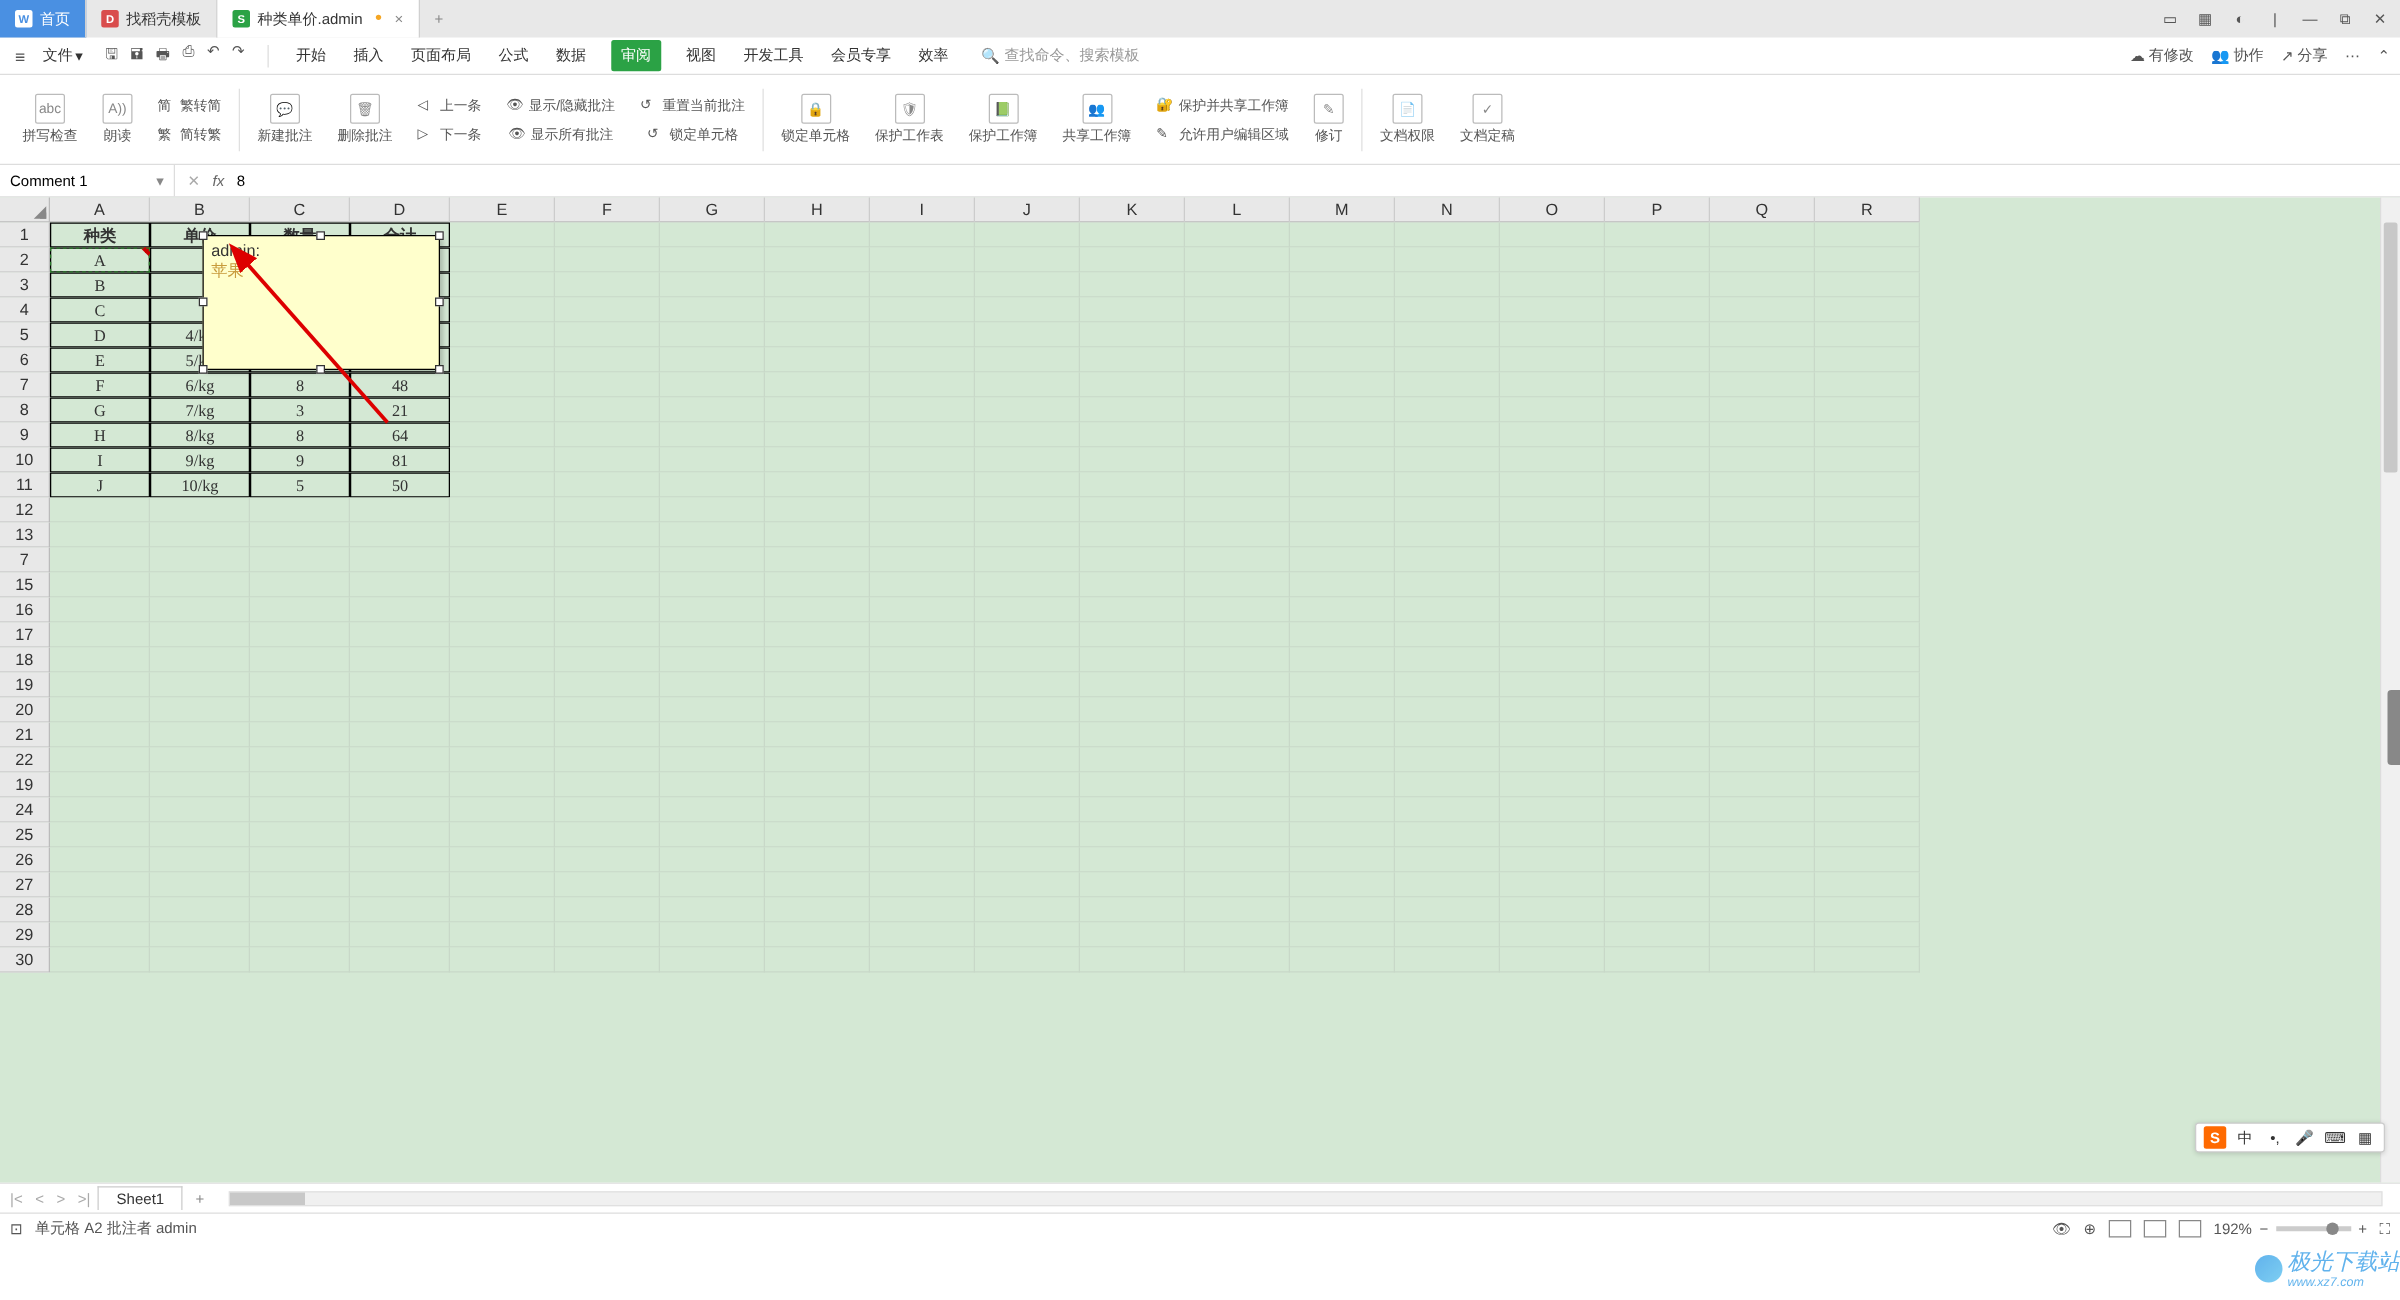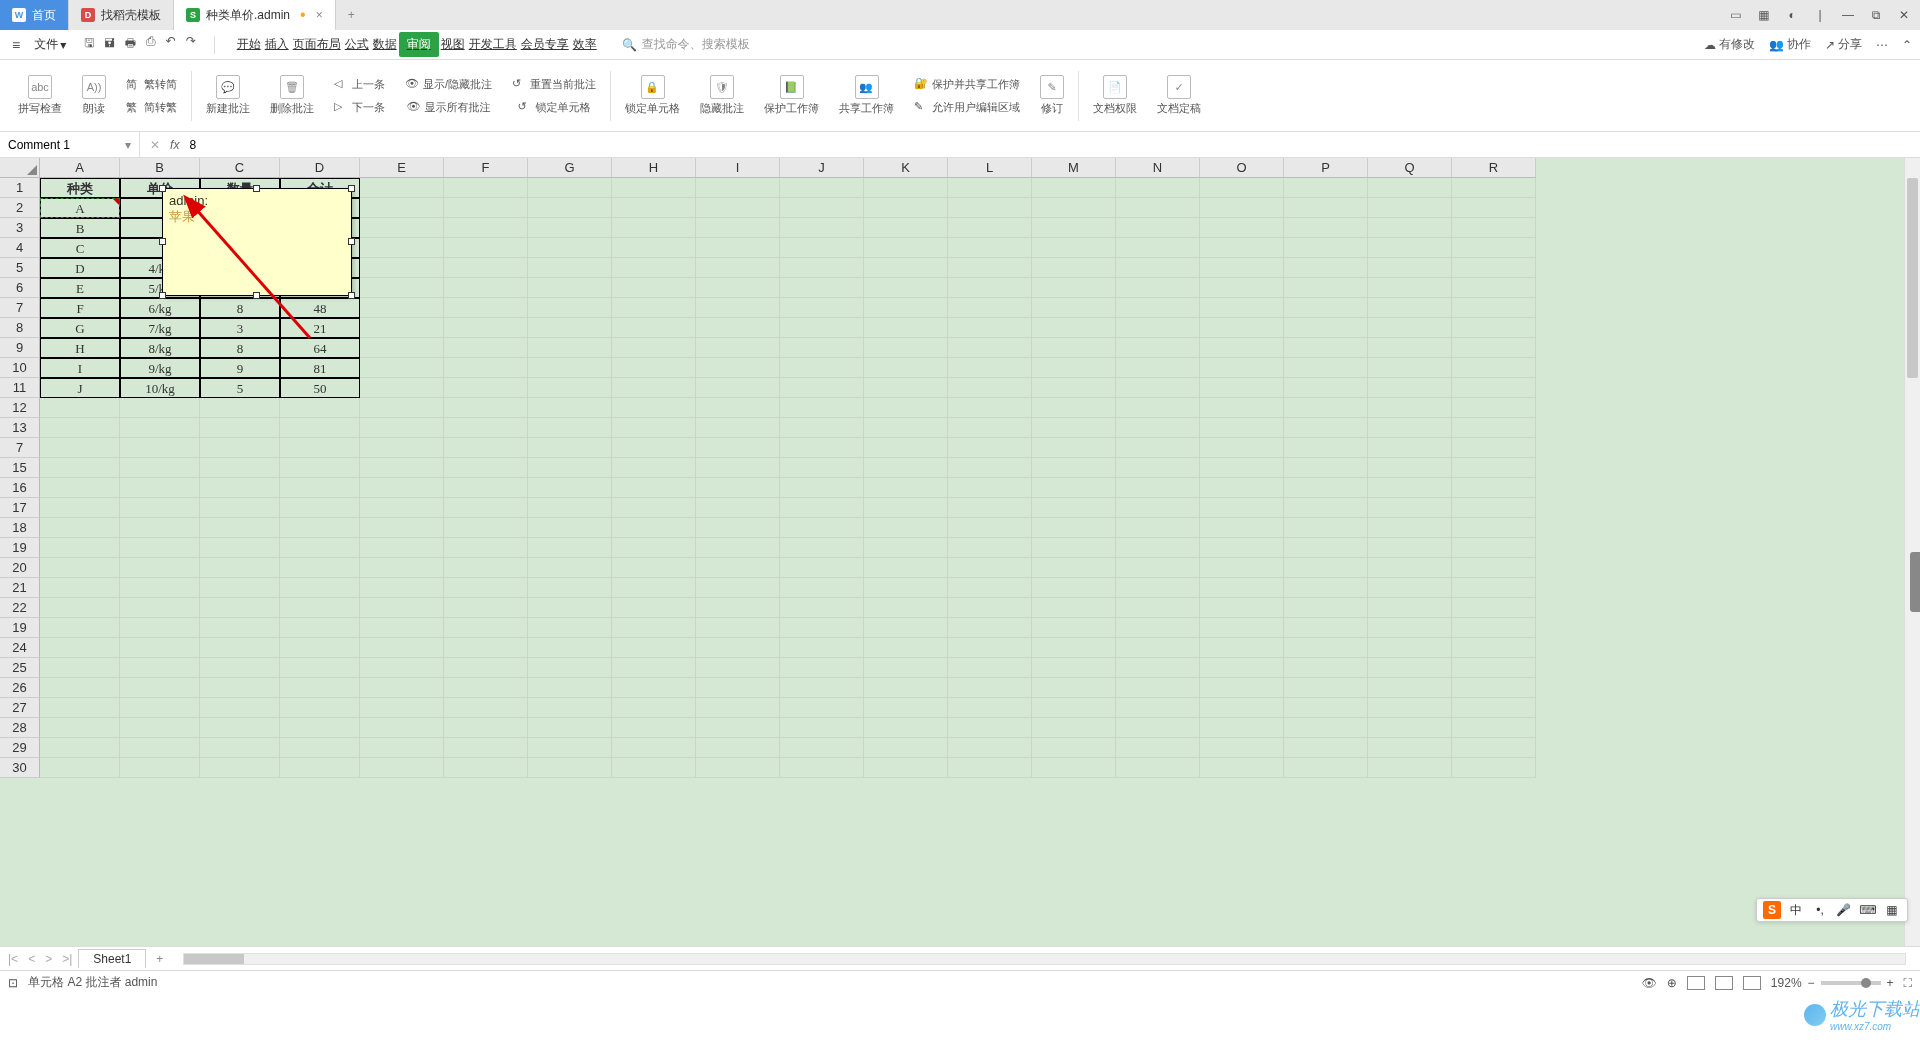--- a/index.html
+++ b/index.html
@@ -20,21 +20,21 @@
 .title-right { margin-left: auto; display: flex; gap: 12px; padding-right: 8px; align-items: center; color: #555; }
 .title-right .ic { width: 16px; height: 16px; display: inline-flex; align-items: center; justify-content: center; cursor: pointer; }
 
 
 .menu-row { height: 30px; display: flex; align-items: center; border-bottom: 1px solid #ddd; padding: 0 8px; gap: 4px; }
 .hamburger { font-size: 14px; color: #555; cursor: pointer; padding: 0 4px; }
 .file-menu { padding: 0 6px; cursor: pointer; display: flex; align-items: center; gap: 2px; }
 .qa-icons { display: flex; gap: 10px; padding: 0 8px; color: #555; }
 .qa-icons span { cursor: pointer; }
 .divider-v { width: 1px; height: 18px; background: #ddd; margin: 0 6px; }
-.menu-tabs { display: flex; padding-left: 10px; text-decoration: underline; }
+.menu-tabs { display: flex; gap: 18px; padding-left: 10px; }
 .menu-tabs span { cursor: pointer; padding: 4px 2px; color: #333; }
 .menu-tabs span.active { background: #2ba245; color: #fff; padding: 4px 8px; border-radius: 2px; }
 .search-cmd { margin-left: 20px; color: #999; display: flex; align-items: center; gap: 4px; }
 .menu-right { margin-left: auto; display: flex; gap: 14px; align-items: center; color: #555; }
 .menu-right span { cursor: pointer; display: flex; align-items: center; gap: 3px; }
 
 
 .ribbon { height: 72px; border-bottom: 1px solid #ddd; display: flex; align-items: center; padding: 0 8px; }
 .rib-group { display: flex; flex-direction: column; align-items: center; justify-content: center; padding: 0 10px; height: 100%; }
 .rib-group.stack { gap: 3px; }
@@ -246,21 +246,21 @@
   <div class="rib-sep"></div>
   <div class="rib-group">
       <div class="rib-btn-lg">
         <div class="bic">🔒</div>
         <span>锁定单元格</span>
       </div>
     </div>
   <div class="rib-group">
       <div class="rib-btn-lg">
         <div class="bic">🛡</div>
-        <span>隐藏批注</span>
+        <span>保护工作表</span>
       </div>
     </div>
   <div class="rib-group">
       <div class="rib-btn-lg">
         <div class="bic">📗</div>
         <span>保护工作簿</span>
       </div>
     </div>
   <div class="rib-group">
       <div class="rib-btn-lg">

